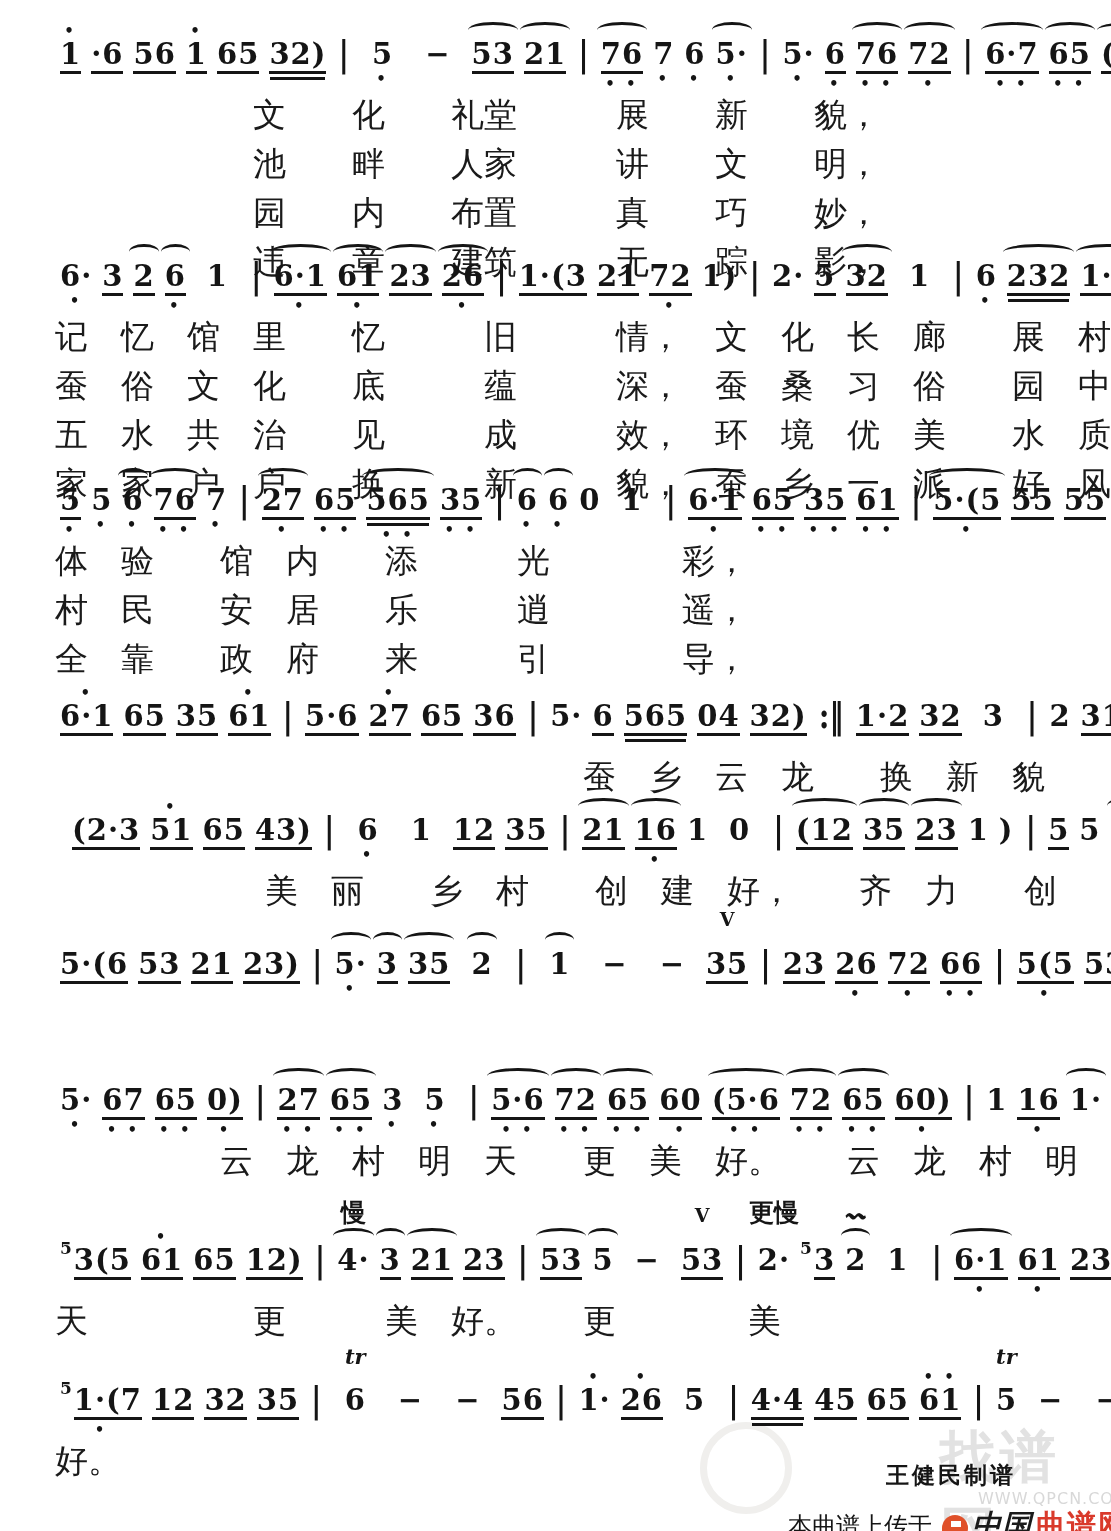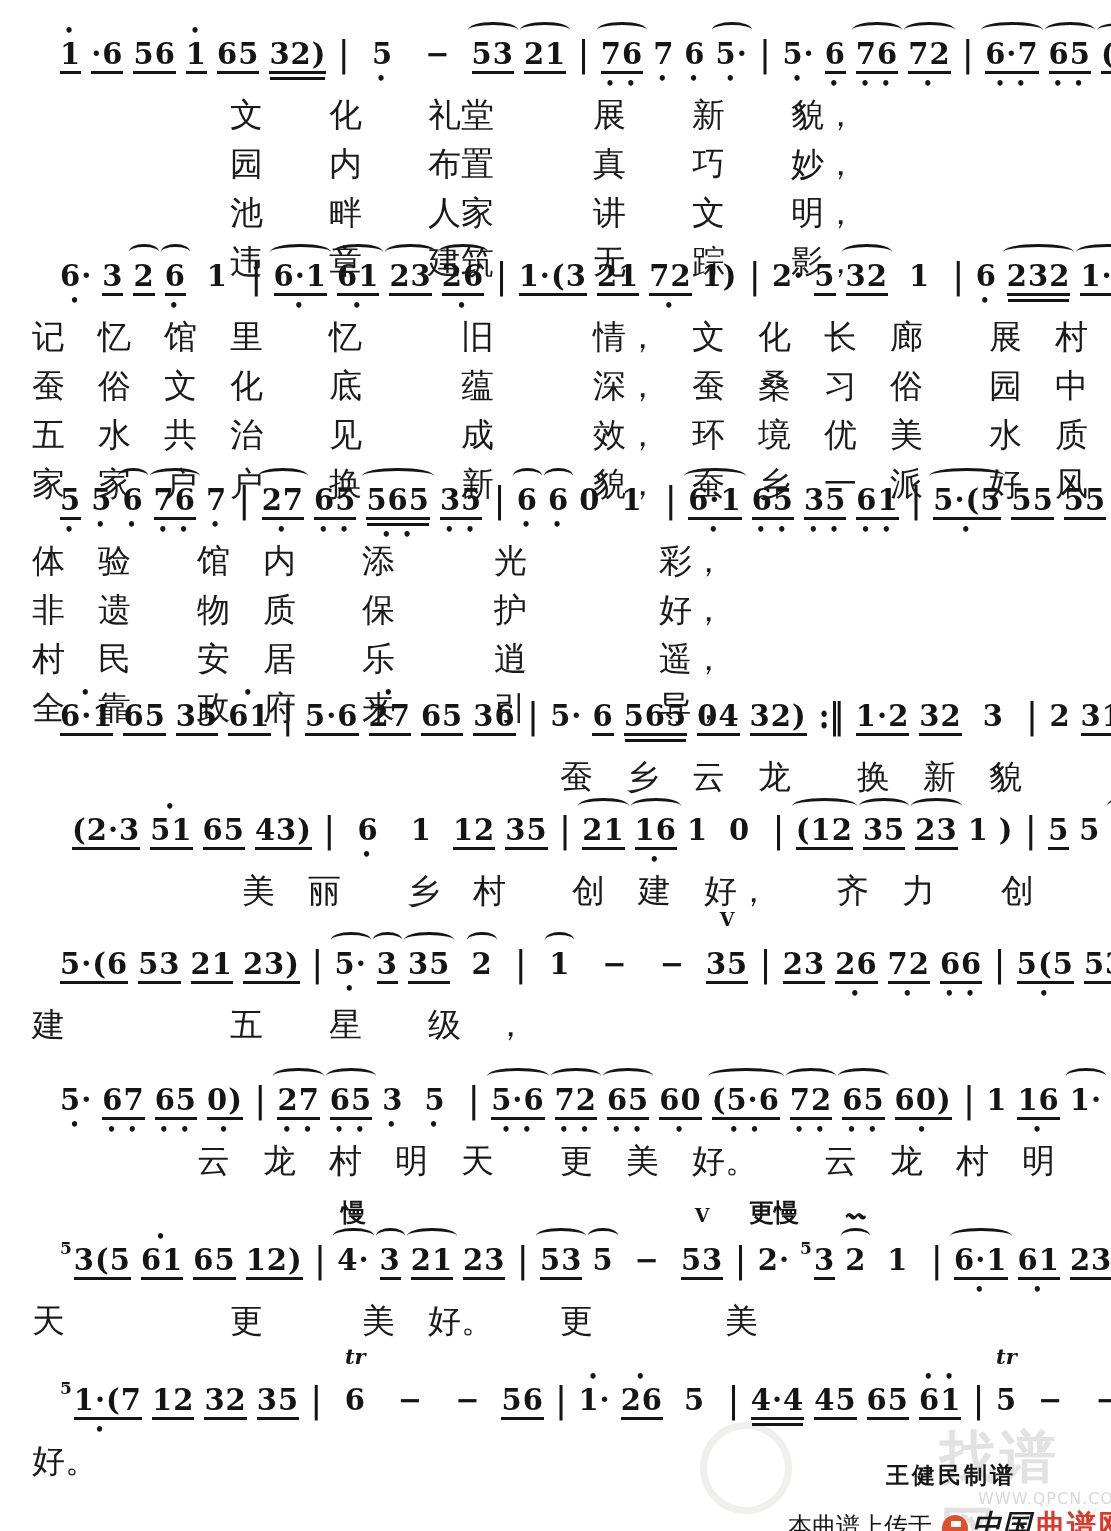--- a/index.html
+++ b/index.html
@@ -34,21 +34,21 @@
   .topnote{
     position:absolute; top:-40px; left:50%; transform:translateX(-50%);
     font-size:19px; font-weight:bold; line-height:1;
   }
   .topnote.cjk{font-size:25px; top:-46px; white-space:nowrap; font-family:"DejaVu Sans",sans-serif;}
   .topnote.tr{font-style:italic; font-size:21px;text-align:center;}
   .pre{
     font-size:17px; position:relative; top:-16px; margin-right:2px; font-weight:bold;
   }
   
-  .lyrics{padding-left:32px;}
+  .lyrics{padding-left:55px;}
   .lyric-row{
     font-size:33px; line-height:49px; white-space:pre;
     font-family:"DejaVu Sans","Liberation Sans",sans-serif; color:#1a1a1a;
   }
   
   .credit{position:absolute; left:886px; top:1460px; font-size:23px; font-weight:bold; letter-spacing:3px; z-index:3;}
   .upload-line{position:absolute; left:788px; top:1506px; font-size:24px; z-index:3; white-space:nowrap; display:flex; align-items:center;}
   .logo-icon{display:inline-block; width:26px; height:26px; border-radius:50% 50% 50% 4px; background:#e0512a; margin:0 4px 0 10px; position:relative; top:2px;}
   .logo-icon:after{content:""; position:absolute; left:9px; top:6px; width:10px; height:6px; background:#fff;}
   .brand-cn{font-weight:bold; font-style:italic; font-size:29px; color:#1a1a1a; letter-spacing:1px;}
@@ -89,22 +89,22 @@
           <span class="tok u1"><span class="txt">6</span><span class="dots below">•</span></span>
           <span class="tok u1"><span class="txt">76</span><span class="dots below">• •</span><span class="arc"></span></span>
           <span class="tok u1"><span class="txt">72</span><span class="dots below">•</span><span class="arc"></span></span>
           <span class="tok bar"><span class="txt">|</span></span>
           <span class="tok u1"><span class="txt">6·7</span><span class="dots below">• •</span><span class="arc"></span></span>
           <span class="tok u1"><span class="txt">65</span><span class="dots below">• •</span><span class="arc"></span></span>
           <span class="tok u1"><span class="txt">(35</span><span class="dots below">• •</span><span class="arc"></span></span>
         </div>
         <div class="lyrics">
           <div class="lyric-row">　　　　　　文　　化　　礼堂　　　展　　新　　貌，</div>
+          <div class="lyric-row">　　　　　　池　　畔　　人家　　　讲　　文　　明，</div>
           <div class="lyric-row">　　　　　　园　　内　　布置　　　真　　巧　　妙，</div>
-          <div class="lyric-row">　　　　　　池　　畔　　人家　　　讲　　文　　明，</div>
           <div class="lyric-row">　　　　　　违　　章　　建筑　　　无　　踪　　影，</div>
         </div>
       </div>
       <div class="system" style="top: 228px;">
         <div class="note-line">
           <span class="tok"><span class="txt">6·</span><span class="dots below">•</span></span>
           <span class="tok u1"><span class="txt">3</span></span>
           <span class="tok u1"><span class="txt">2</span><span class="arc"></span></span>
           <span class="tok u1"><span class="txt">6</span><span class="dots below">•</span><span class="arc"></span></span>
           <span class="tok wide"><span class="txt">1</span></span>
@@ -157,21 +157,20 @@
           <span class="tok u1"><span class="txt">65</span><span class="dots below">• •</span></span>
           <span class="tok u1"><span class="txt">35</span><span class="dots below">• •</span></span>
           <span class="tok u1"><span class="txt">61</span><span class="dots below">• •</span></span>
           <span class="tok bar"><span class="txt">|</span></span>
           <span class="tok u1"><span class="txt">5·(5</span><span class="dots below">•</span><span class="arc"></span></span>
           <span class="tok u1"><span class="txt">55</span></span>
           <span class="tok u1"><span class="txt">55</span></span>
         </div>
         <div class="lyrics">
           <div class="lyric-row">体　验　　馆　内　　添　　　光　　　　彩，</div>
-          <div class="lyric-row">非　遗　　物　质　　保　　　护　　　　好，</div>
           <div class="lyric-row">村　民　　安　居　　乐　　　逍　　　　遥，</div>
           <div class="lyric-row">全　靠　　政　府　　来　　　引　　　　导，</div>
         </div>
       </div>
       <div class="system" style="top: 668px;">
         <div class="note-line">
           <span class="tok u1"><span class="txt">6·1</span><span class="dots above">•</span></span>
           <span class="tok u1"><span class="txt">65</span></span>
           <span class="tok u1"><span class="txt">35</span></span>
           <span class="tok u1"><span class="txt">61</span><span class="dots above">•</span></span>
@@ -246,23 +245,20 @@
           <span class="tok wide"><span class="txt">−</span></span>
           <span class="tok u1"><span class="txt">35</span><span class="topnote">V</span></span>
           <span class="tok bar"><span class="txt">|</span></span>
           <span class="tok u1"><span class="txt">23</span></span>
           <span class="tok u1"><span class="txt">26</span><span class="dots below">•</span></span>
           <span class="tok u1"><span class="txt">72</span><span class="dots below">•</span></span>
           <span class="tok u1"><span class="txt">66</span><span class="dots below">• •</span></span>
           <span class="tok bar"><span class="txt">|</span></span>
           <span class="tok u1"><span class="txt">5(5</span><span class="dots below">•</span></span>
           <span class="tok u1"><span class="txt">53</span></span>
-        </div>
-        <div class="lyrics">
-          <div class="lyric-row">建　　　　　五　　星　　级　，</div>
         </div>
       </div>
       <div class="system" style="top: 1052px;">
         <div class="note-line">
           <span class="tok"><span class="txt">5·</span><span class="dots below">•</span></span>
           <span class="tok u1"><span class="txt">67</span><span class="dots below">• •</span></span>
           <span class="tok u1"><span class="txt">65</span><span class="dots below">• •</span></span>
           <span class="tok u1"><span class="txt">0)</span><span class="dots below">•</span></span>
           <span class="tok bar"><span class="txt">|</span></span>
           <span class="tok u1"><span class="txt">27</span><span class="dots below">• •</span><span class="arc"></span></span>

